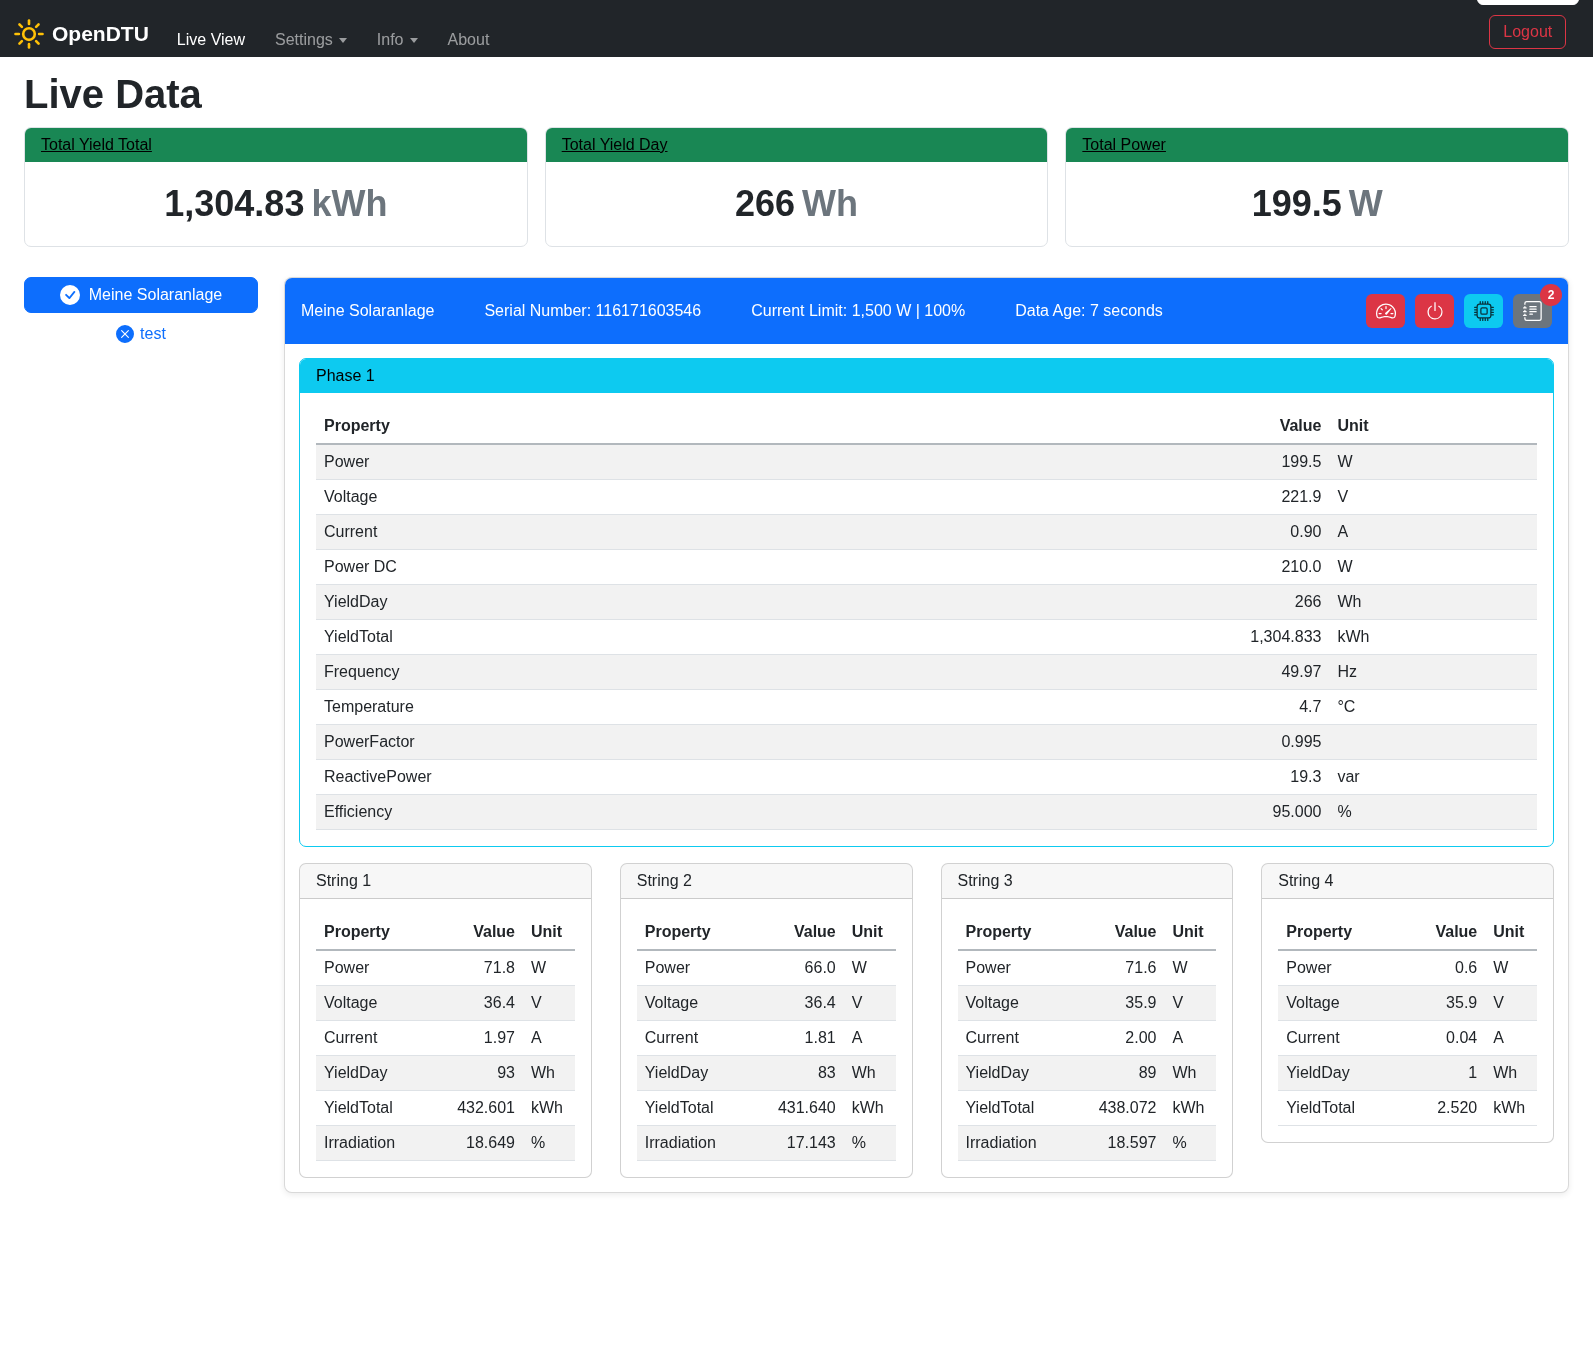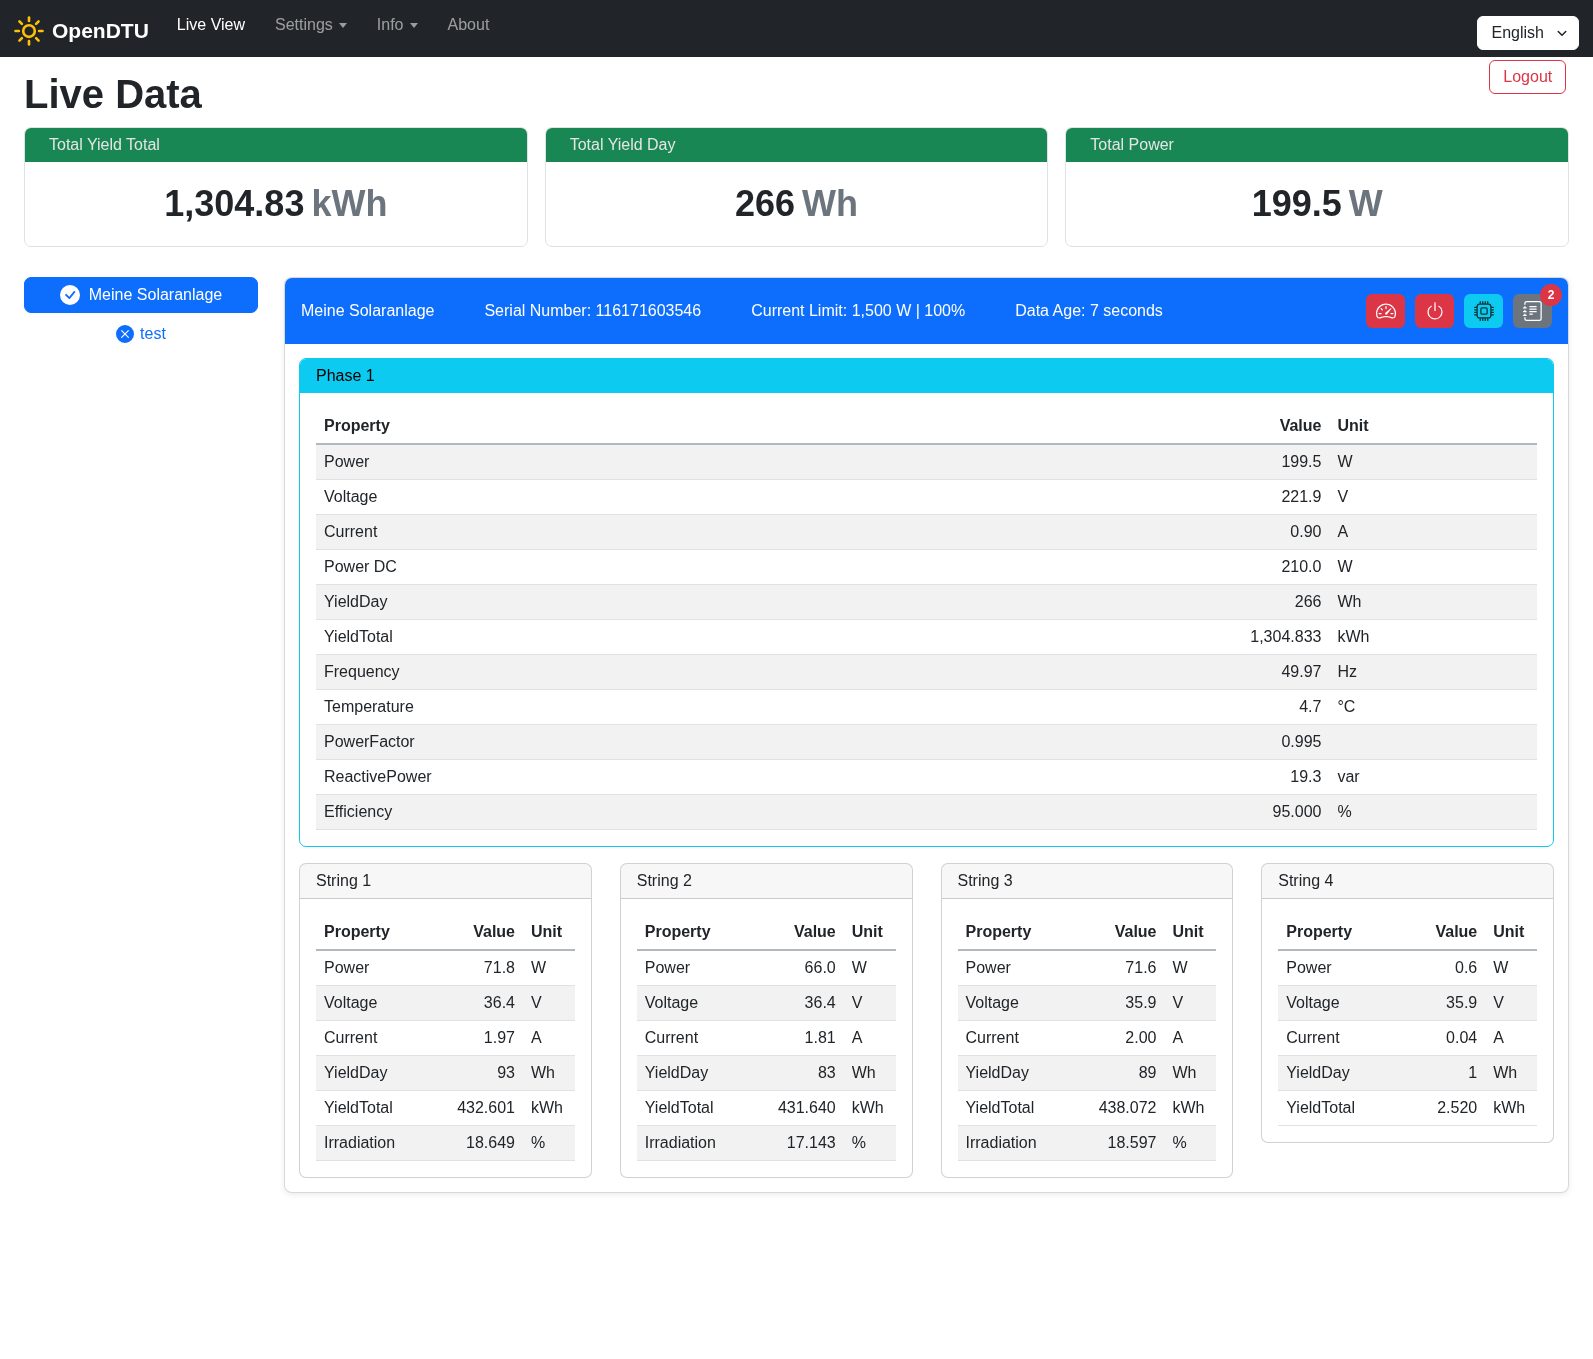--- a/index.html
+++ b/index.html
@@ -1,40 +1,40 @@
 <!DOCTYPE html>
 <html><head>
 <meta charset="utf-8">
 <style>
   * { box-sizing: border-box; }
   html,body { margin:0; padding:0; background:#fff; color:#212529;
     font-family:"Liberation Sans", sans-serif; font-size:16px; }
 
   
-  .navbar { background:#212529; height:57px; display:flex; align-items:flex-start; padding:16px 14px; }
+  .navbar { background:#212529; height:57px; display:flex; align-items:flex-end; padding:8px 14px; }
   .brand { display:flex; align-items:center; gap:8px; color:#fff; font-size:21px; font-weight:700; margin-right:28px; }
   .nav-links { display:flex; align-items:center; gap:30px; }
   .nav-link { color:rgba(255,255,255,.55); cursor:pointer; display:flex; align-items:center; }
   .nav-link.active { color:#fff; }
   .caret { display:inline-block; margin-left:6px; border-left:4px solid transparent;
     border-right:4px solid transparent; border-top:5px solid currentColor; }
   .nav-right { margin-left:auto; display:flex; align-items:center; gap:10px;flex-direction:column; }
   .lang-select { background:#fff; color:#212529; border:1px solid #fff; border-radius:6px;
     padding:7px 34px 7px 14px; position:relative; cursor:pointer; }
   .lang-select svg { position:absolute; right:10px; top:50%; transform:translateY(-50%); }
   .logout-btn { background:transparent; color:#dc3545; border:1px solid #dc3545; border-radius:6px;
     padding:7px 13px; font-size:16px; cursor:pointer; font-family:inherit; }
 
   
   .container { padding:0 24px; }
   h1 { font-size:40px; font-weight:700; margin:15px 0 10px; }
 
   .summary-row { display:flex; gap:17px; }
   .summary-card { flex:1; border:1px solid #dee2e6; border-radius:7px; overflow:hidden; background:#fff; }
-  .summary-card .head { background:#198754; color:#e5e5e5; padding:8px 24px; }
+  .summary-card .head { background:#198754; color:#000000; padding:8px 16px;text-decoration:underline; }
   .summary-card .body { padding:21px 16px; text-align:center; font-size:36px; font-weight:600; }
   .summary-card .unit { color:#6c757d; font-weight:600; margin-left:7px; }
 
   .main-row { display:flex; gap:26px; margin-top:30px; align-items:flex-start; }
   .sidebar { width:234px; flex-shrink:0; }
   .inverter-btn { width:100%; background:#0d6efd; border:1px solid #0d6efd; color:#fff; border-radius:7px;
     padding:7px 12px; display:flex; align-items:center; justify-content:center; gap:9px; font-size:16px;
     cursor:pointer; font-family:inherit; }
   .test-link { margin-top:12px; display:flex; align-items:center; justify-content:center; gap:6px;
     color:#0d6efd; cursor:pointer; }

